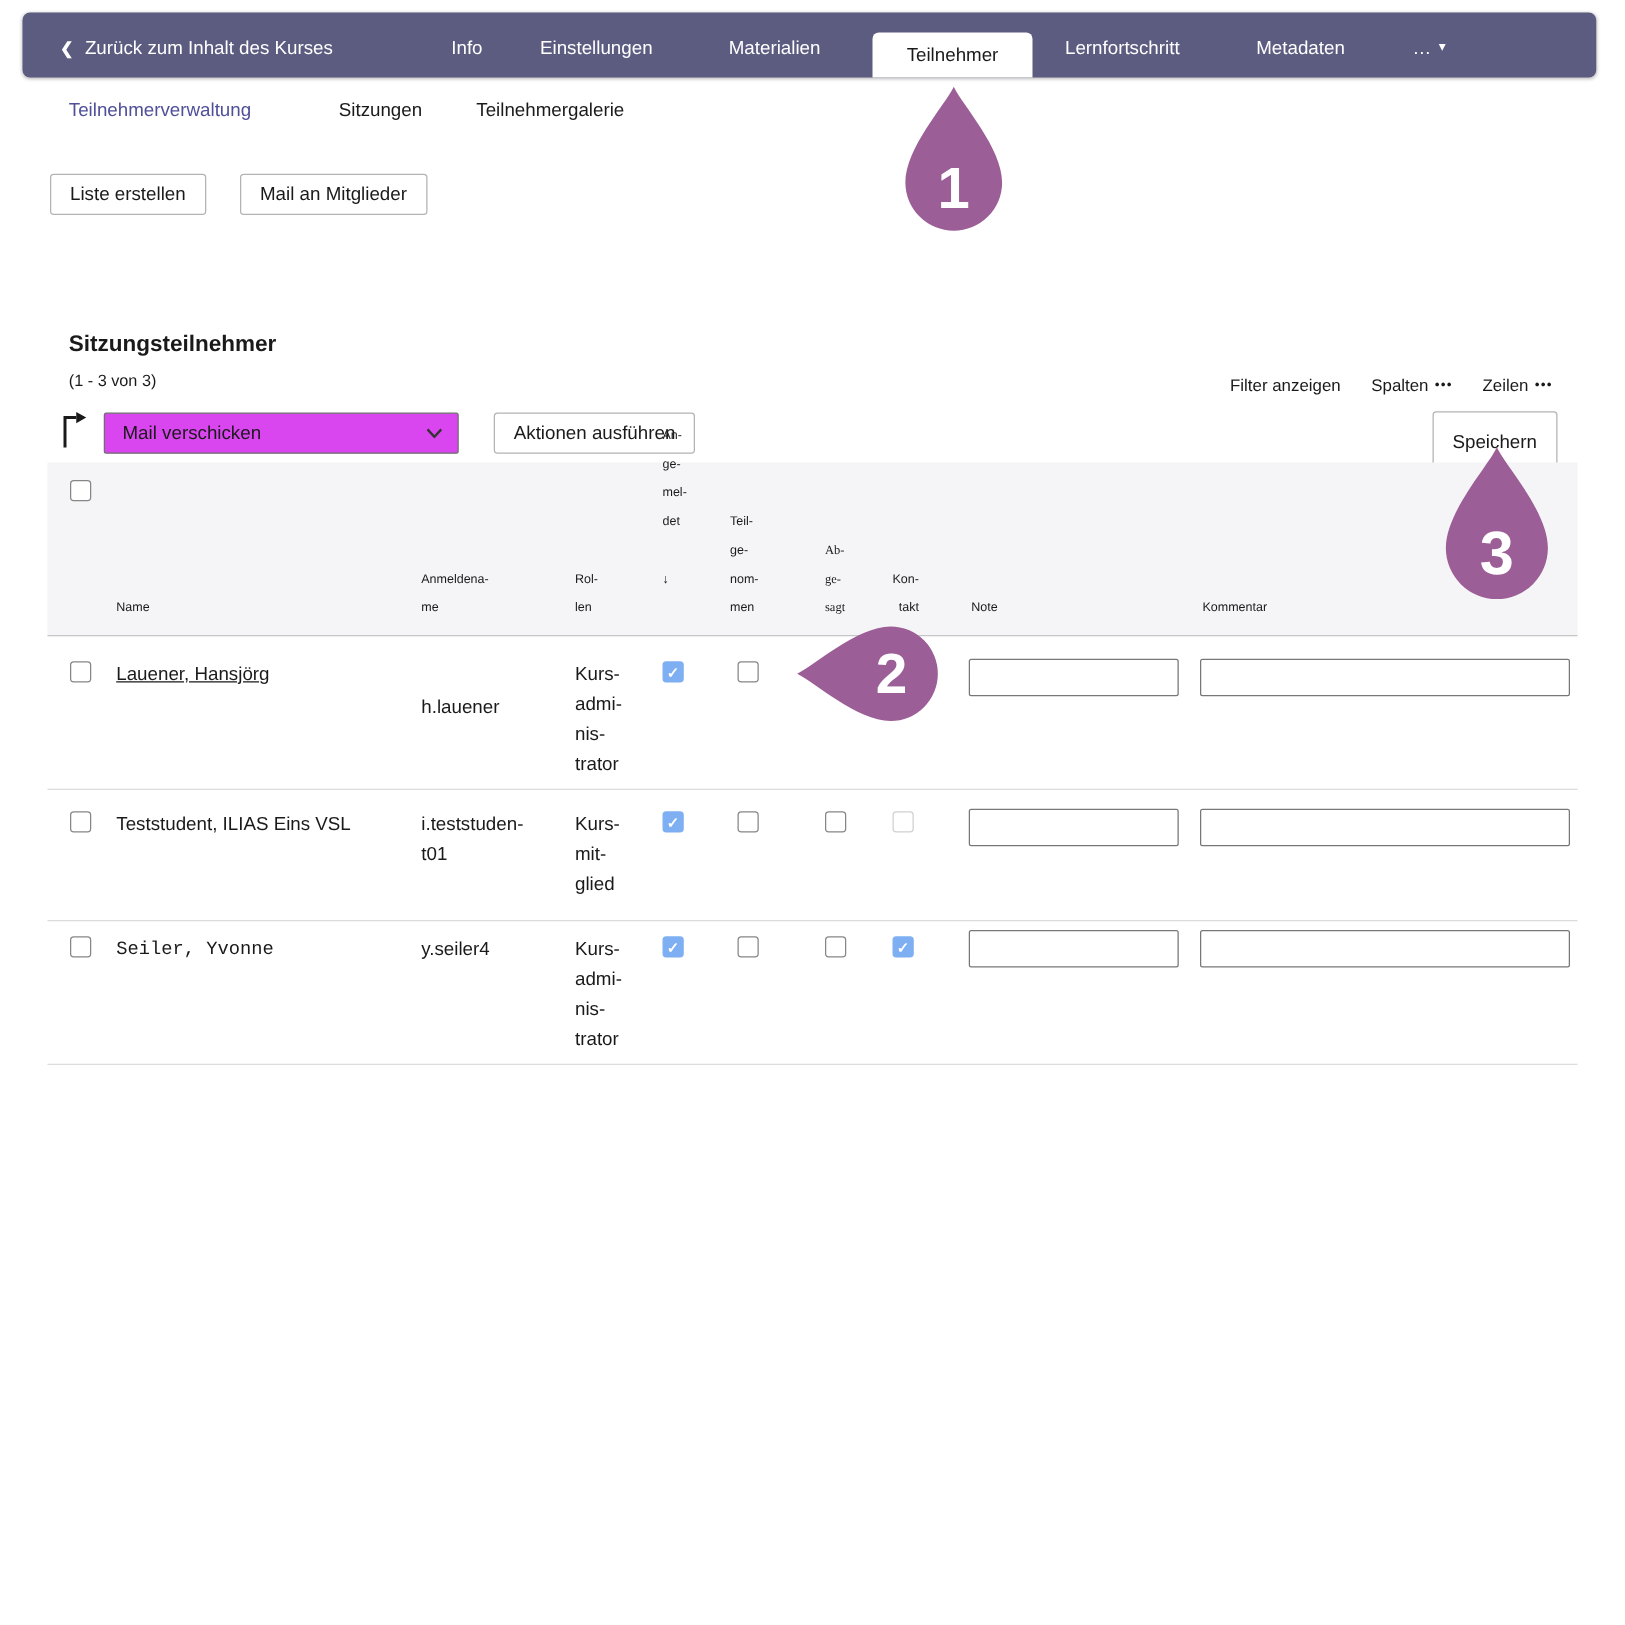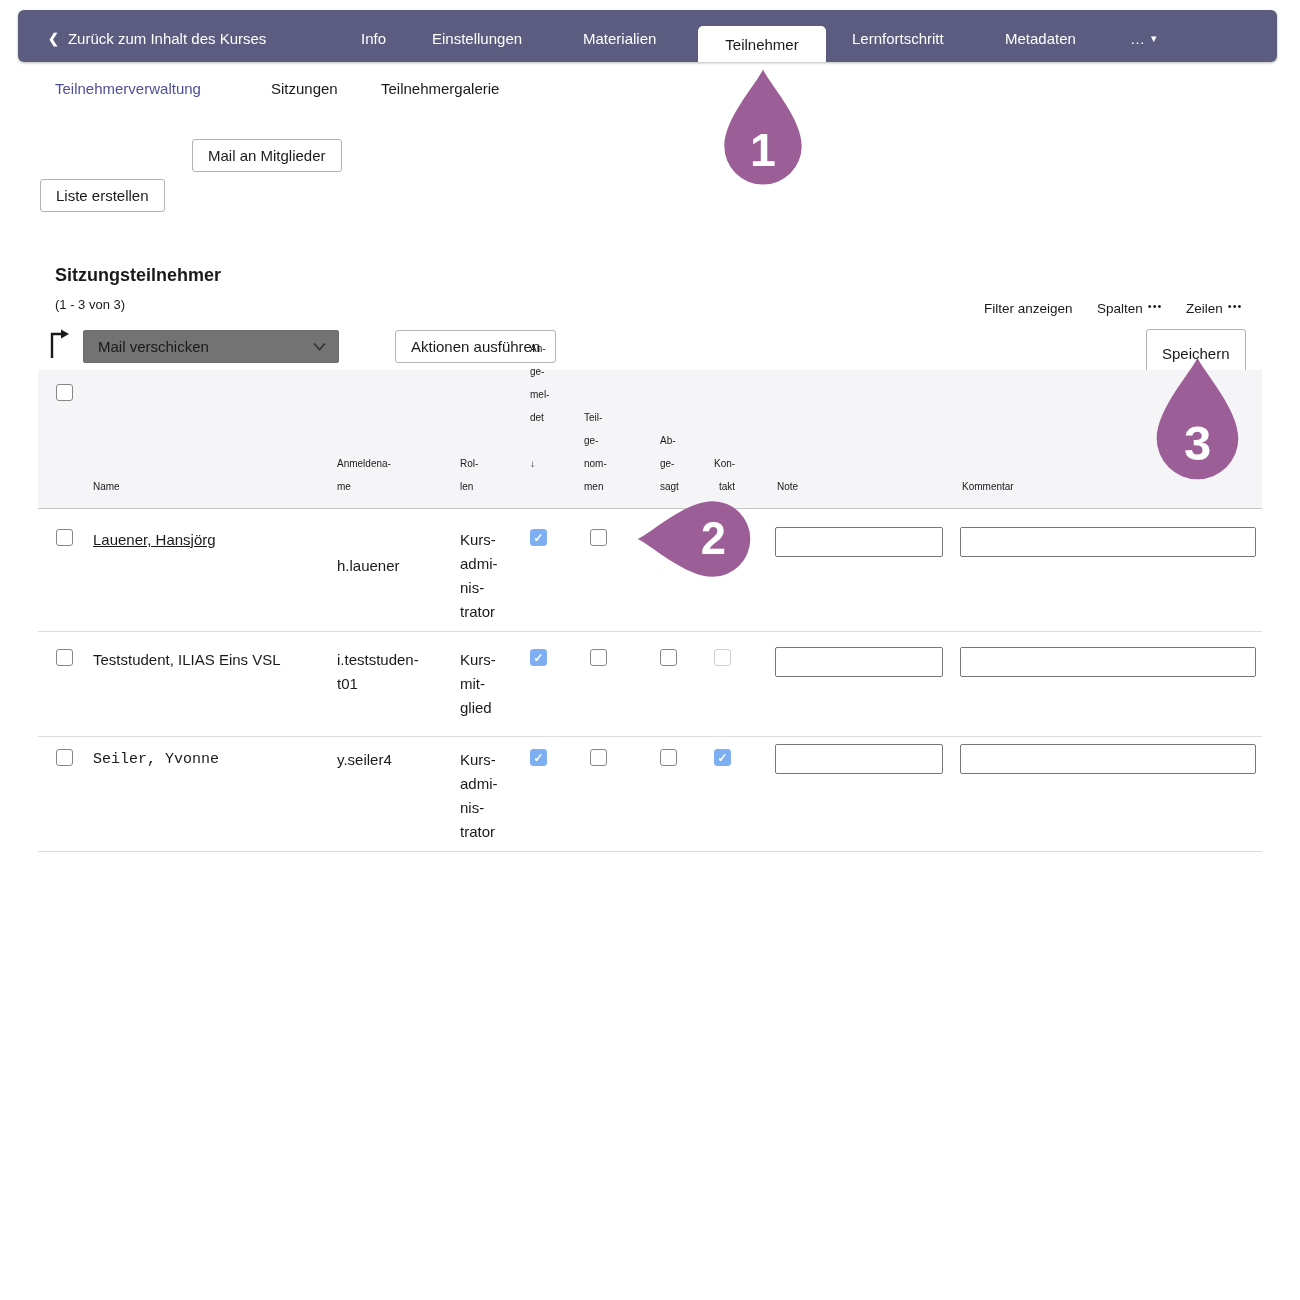--- a/index.html
+++ b/index.html
@@ -25,25 +25,25 @@
   .subnav-item.active{color:#4f4f9a;}
 
   
   .btn{position:absolute;height:33px;display:inline-flex;align-items:center;
        padding:0 15px;background:#fff;border:1px solid #b3b3b3;border-radius:3px;
        font-size:15px;color:#1a1a1a;cursor:pointer;box-sizing:border-box;white-space:nowrap;}
 
   .h2{position:absolute;left:55px;top:265px;font-size:18px;font-weight:bold;}
   .range{position:absolute;left:55px;top:297px;font-size:13px;}
   .toplink{position:absolute;top:301px;font-size:13.5px;cursor:pointer;display:flex;
-           gap:5px;white-space:nowrap;}
+           align-items:center;gap:5px;white-space:nowrap;}
   .dots{font-size:11px;letter-spacing:1px;position:relative;top:-1px;}
 
   
-  .select{position:absolute;left:83px;top:330px;width:256px;height:33px;background:#737373;
+  .select{position:absolute;left:83px;top:330px;width:284px;height:33px;background:#d946ef;
           border:1px solid #6e6e6e;border-radius:2px;box-sizing:border-box;display:flex;
           align-items:center;padding:0 12px 0 14px;font-size:15px;cursor:pointer;}
   .select .sel-label{flex:1;}
 
   
   .thead{position:absolute;left:38px;top:370px;width:1224px;height:139px;
          background:#f5f4f6;border-bottom:1px solid #c6c6c6;box-sizing:border-box;}
   .hcell{position:absolute;bottom:10px;font-size:10px;line-height:23px;
          white-space:pre-line;cursor:pointer;}
   .cell{position:absolute;font-size:15px;line-height:24px;white-space:pre-line;}
@@ -82,21 +82,21 @@
   <div class="nav-item nav-more" style="left:1112px;">
     <span>…</span>
     <span class="caret">▾</span>
   </div>
 </div>
 
 <div class="subnav-item active" style="left:55px;">Teilnehmerverwaltung</div>
 <div class="subnav-item" style="left:271px;">Sitzungen</div>
 <div class="subnav-item" style="left:381px;">Teilnehmergalerie</div>
 
-<div class="btn" style="left:40px;top:139px;margin-top:40px;">Liste erstellen</div>
+<div class="btn" style="left:40px;top:139px;">Liste erstellen</div>
 <div class="btn" style="left:192px;top:139px;">Mail an Mitglieder</div>
 
 <div class="h2">Sitzungsteilnehmer</div>
 <div class="range">(1 - 3 von 3)</div>
 
 <div class="toplink" style="left:984px;">
   <span>Filter anzeigen</span>
 </div>
 <div class="toplink" style="left:1097px;">
   <span>Spalten</span>
@@ -132,21 +132,21 @@
     <span style="display:block;white-space:pre-line;">An-
 ge-
 mel-
 det</span>
     <span style="display:block;font-weight:bold;">↓</span>
   </div>
   <div class="hcell" style="left:546px;">Teil-
 ge-
 nom-
 men</div>
-  <div class="hcell" style="left:622px;">Ab-
+  <div class="hcell" style="left:622px;font-family:Liberation Serif, serif;">Ab-
 ge-
 sagt</div>
   <div class="hcell" style="left:676px;text-align:right;">Kon-
 takt</div>
   <div class="hcell" style="left:739px;">Note</div>
   <div class="hcell" style="left:924px;">Kommentar</div>
 </div>
 
 <div>
   <div class="cb" style="left:56px;top:529px;"></div>

